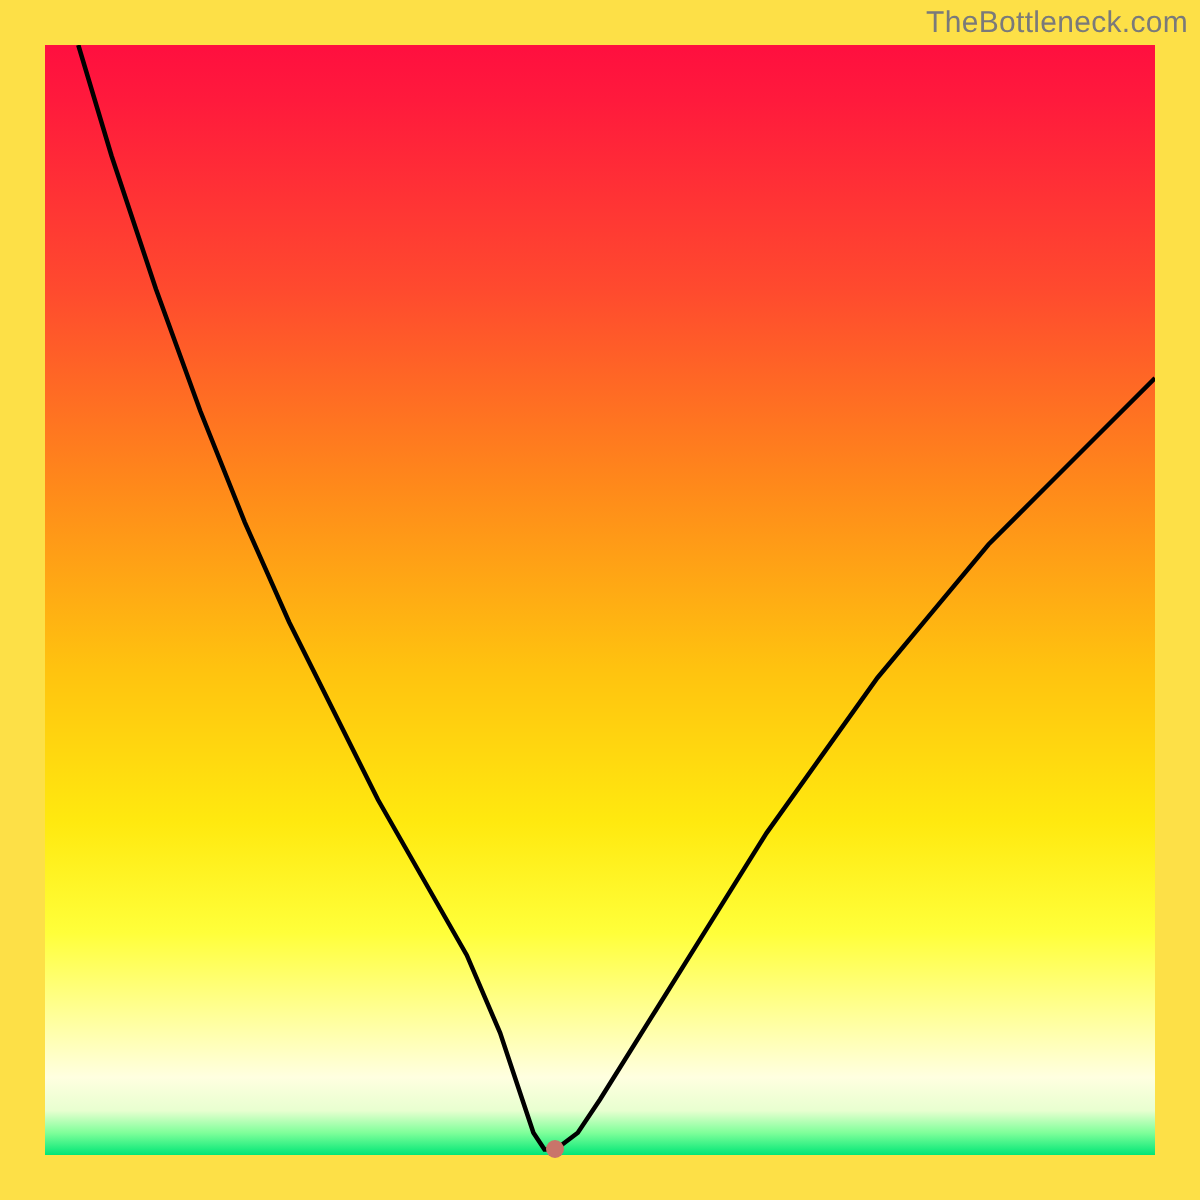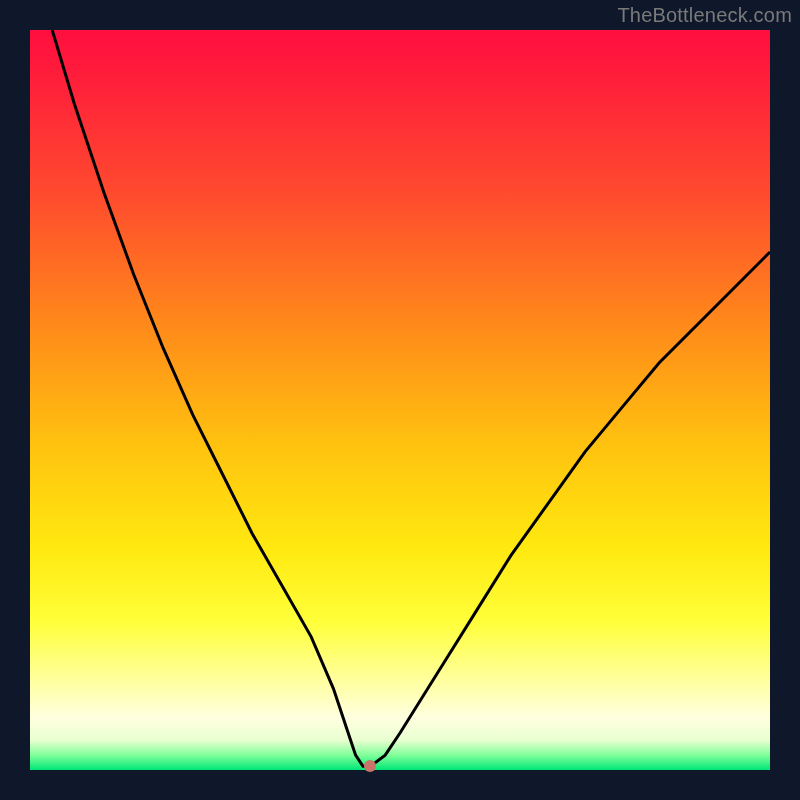--- a/index.html
+++ b/index.html
@@ -10,21 +10,21 @@
     background: #000;
     font-family: Arial, Helvetica, sans-serif;
     overflow: hidden;
   }
   .frame {
     position: absolute;
     left: 0;
     top: 0;
     width: 800px;
     height: 800px;
-    background: #0f172a;
+    background: #fde047;
   }
   .plot-area {
     position: absolute;
     left: 30px;
     top: 30px;
     width: 740px;
     height: 740px;
     
     background: linear-gradient(
       to bottom,

